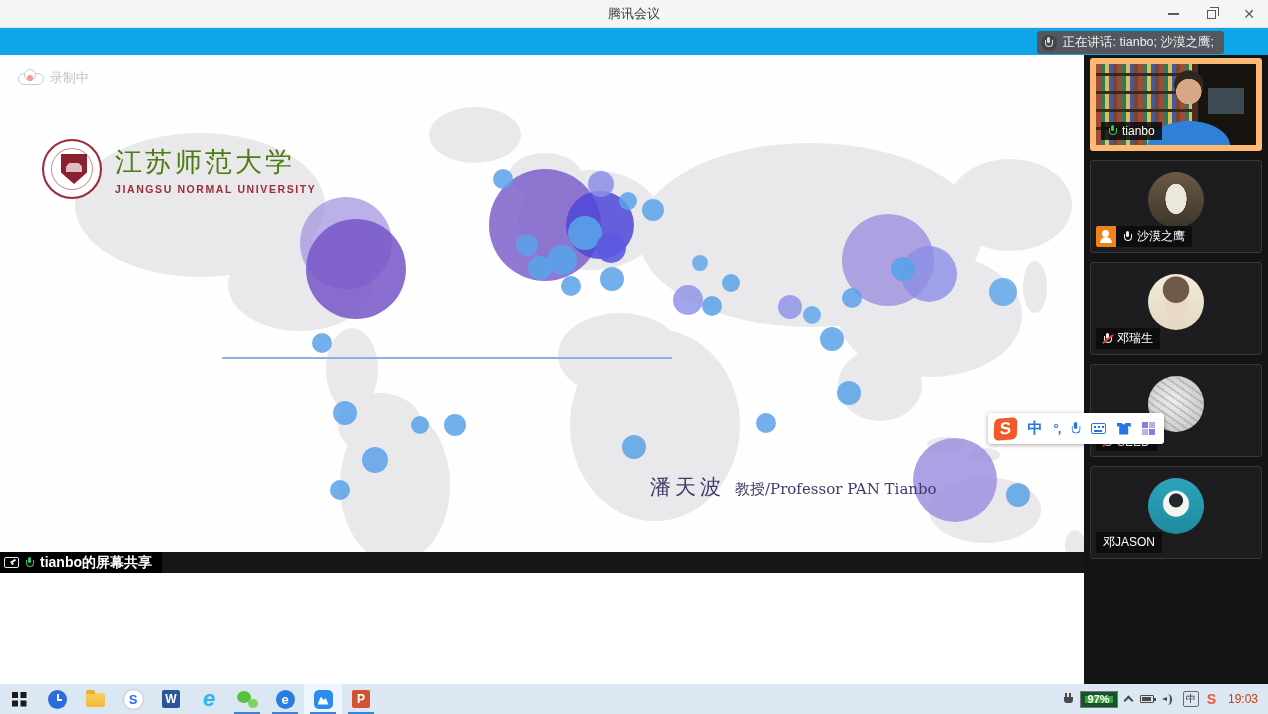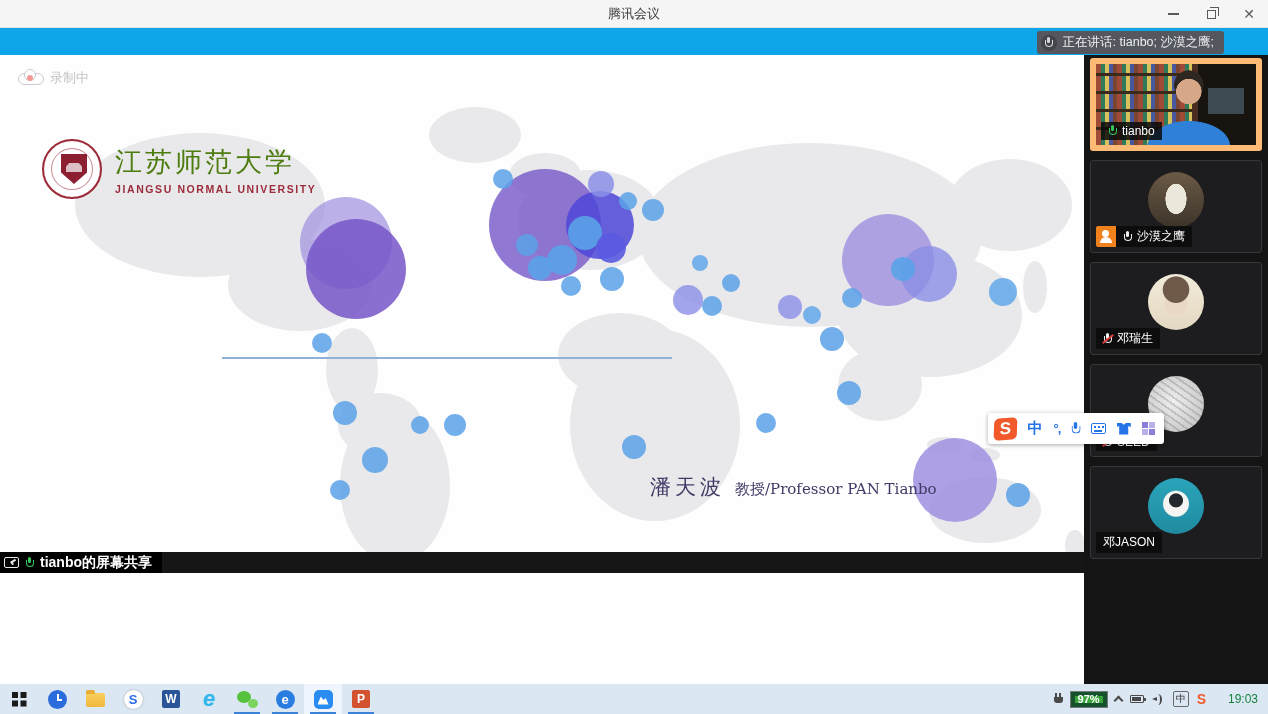--- a/index.html
+++ b/index.html
@@ -159,21 +159,21 @@
   .batt-pill { display:flex; align-items:center; height:15px; background:#3aa33a; border:4px solid #14532d; outline:1px solid #777; color:#fff; font-size:11px; font-weight:bold; padding:0 3px; }
   .i-chevron { width:7px; height:7px; border:solid #4a4a4a; border-width:2px 2px 0 0; transform:rotate(-45deg); margin-top:3px; }
   .i-batt2 { position:relative; width:14px; height:8px; border:1px solid #4a4a4a; border-radius:1px; }
   .i-batt2::before { content:""; position:absolute; right:-3px; top:1.5px; width:2px; height:3px; background:#4a4a4a; }
   .i-batt2::after { content:""; position:absolute; left:1px; top:1px; width:9px; height:4px; background:#4a4a4a; }
   .i-speaker { position:relative; width:13px; height:11px; }
   .i-speaker::before { content:""; position:absolute; left:0; top:3px; border-top:2.5px solid rgba(0,0,0,0); border-bottom:2.5px solid rgba(0,0,0,0); border-right:5px solid #4a4a4a; width:0; height:0; }
   .i-speaker::after { content:""; position:absolute; left:2px; top:0; width:6px; height:11px; border-right:2px solid #4a4a4a; border-radius:50%; }
   .i-zhong { width:16px; height:16px; border:1px solid #6a6a6a; border-radius:2px; font-size:10px; color:#333; display:flex; align-items:center; justify-content:center; }
   .i-sogou-tray { color:#f1582a; font-weight:bold; font-size:14px; }
-  .tray-time { font-size:12px; color:#15803d; margin-left:14px; }
+  .tray-time { font-size:12px; color:#c2410c; margin-left:4px; }
 </style>
 </head>
 <body>
 
 <div class="screen">
 
   <div class="titlebar">
     <div class="win-title">腾讯会议</div>
     <div class="win-controls">
       <div class="win-btn">

